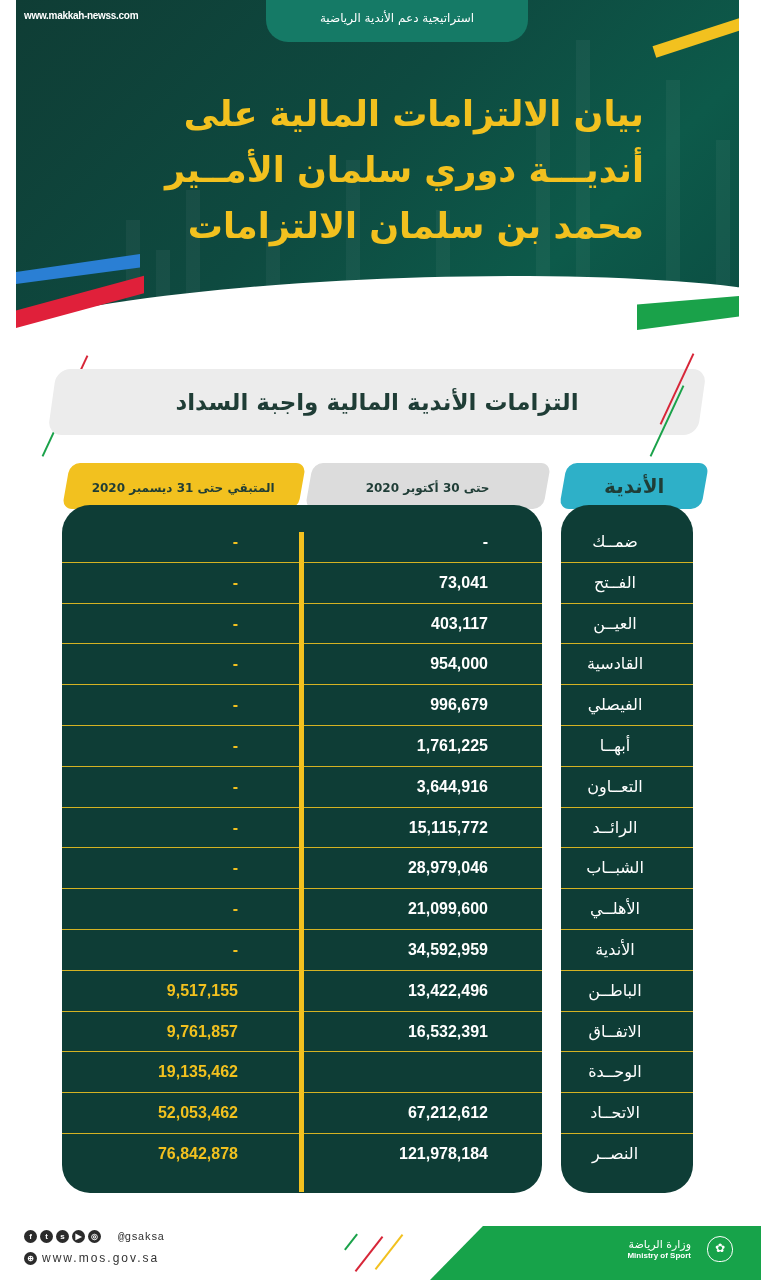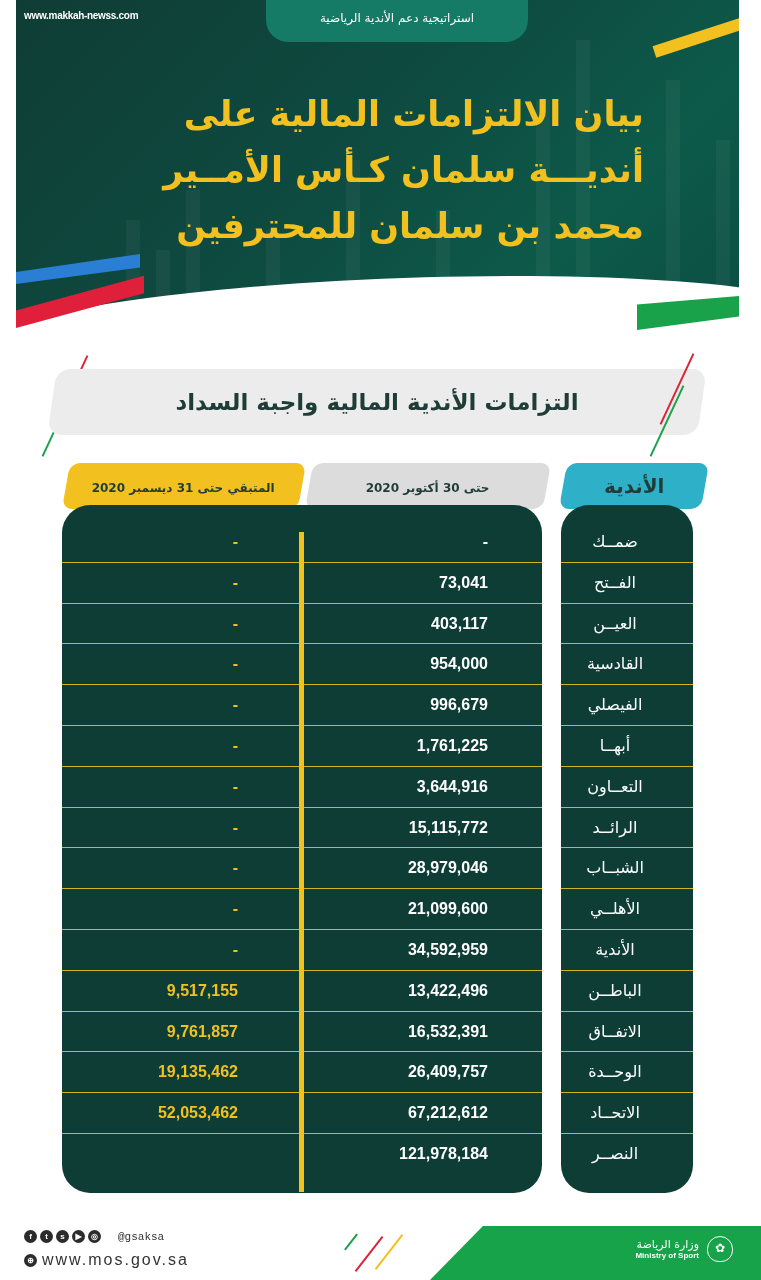--- a/index.html
+++ b/index.html
@@ -126,31 +126,31 @@
   }
   .soc {
     width: 13px; height: 13px; border-radius: 50%; background: #2b2b2b;
     color: #fff; font-size: 8px; line-height: 13px; text-align: center; font-weight: bold;
     font-family: "Liberation Sans", sans-serif;
   }
   .handle { font-family: Liberation Mono, monospace; font-size: 11px; color: #333; margin-left: 14px; }
   .footer-web {
     position: absolute; left: 24px; top: 1251px; display: flex; align-items: center; gap: 5px;
   }
-  .web-url { font-family: "Liberation Sans", sans-serif; font-size: 16px; color: #333; letter-spacing: 2px; }
+  .web-url { font-family: "Liberation Sans", sans-serif; font-size: 12px; color: #333; letter-spacing: 2px; }
   .footer-green {
     position: absolute; left: 430px; top: 1226px; width: 331px; height: 54px;
     background: #17a34a; clip-path: polygon(16% 0, 100% 0, 100% 100%, 0 100%);
   }
   .footer-slash { position: absolute; width: 2px; height: 44px; transform: rotate(38deg); }
   .fs1 { left: 350px; top: 1232px; background: #1aa24a; height: 20px; }
   .fs2 { left: 368px; top: 1232px; background: #d72638; }
   .fs3 { left: 388px; top: 1230px; background: #f2c11f; }
   .ministry {
-    position: absolute; right: 28px; top: 1236px; display: flex; align-items: center; gap: 8px;
+    position: absolute; right: 28px; top: 1236px; display: flex; align-items: center; gap: 16px;
   }
   .ministry-logo {
     width: 26px; height: 26px; border: 1.5px solid #fff; border-radius: 50% 50% 45% 45%;
     color: #fff; font-size: 12px; text-align: center; line-height: 22px;
   }
   .ministry-text { color: #fff; text-align: right; direction: rtl; }
   .ministry-ar { font-size: 11px; line-height: 13px; }
   .ministry-en { font-family: "Liberation Sans", sans-serif; font-size: 8px; direction: ltr; font-weight: bold; }
 </style>
 </head>
@@ -167,22 +167,22 @@
     <span style="left:520px;height:240px"></span>
     <span style="left:560px;height:300px"></span>
     <span style="left:650px;height:260px"></span>
     <span style="left:700px;height:200px"></span>
   </div>
   <div class="stripe-yellow"></div>
   <div class="watermark">www.makkah-newss.com</div>
   <div class="strategy-pill">استراتيجية دعم الأندية الرياضية</div>
   <div class="hero-title">
     <div>بيان الالتزامات المالية على</div>
-    <div>أنديـــة سلمان كـأس الأمــير</div>
-    <div>محمد بن سلمان للمحترفين</div>
+    <div>أنديـــة دوري سلمان الأمــير</div>
+    <div>محمد بن سلمان الالتزامات</div>
   </div>
   <div class="wave"></div>
   <div class="stripe-blue"></div>
   <div class="stripe-red"></div>
   <div class="stripe-green-right"></div>
 </div>
 
 <div class="slash red-l"></div>
 <div class="slash green-l"></div>
 <div class="section-banner"></div>
@@ -258,31 +258,31 @@
       <span class="oct-val">13,422,496</span>
       <span class="dec-val">9,517,155</span>
     </div>
   <div class="row">
       <span class="club">الاتفــاق</span>
       <span class="oct-val">16,532,391</span>
       <span class="dec-val">9,761,857</span>
     </div>
   <div class="row">
       <span class="club">الوحــدة</span>
-      <span class="oct-val">26,409,757</span>
       <span class="dec-val">19,135,462</span>
     </div>
   <div class="row">
       <span class="club">الاتحــاد</span>
       <span class="oct-val">67,212,612</span>
       <span class="dec-val">52,053,462</span>
     </div>
   <div class="row">
       <span class="club">النصــر</span>
       <span class="oct-val">121,978,184</span>
+      <span class="dec-val">76,842,878</span>
     </div>
 </div>
 <div class="row-gap-mask"></div>
 <div class="divider-v"></div>
 
 <div class="footer-social">
   <span class="soc">f</span>
   <span class="soc">t</span>
   <span class="soc">s</span>
   <span class="soc">▶</span>

